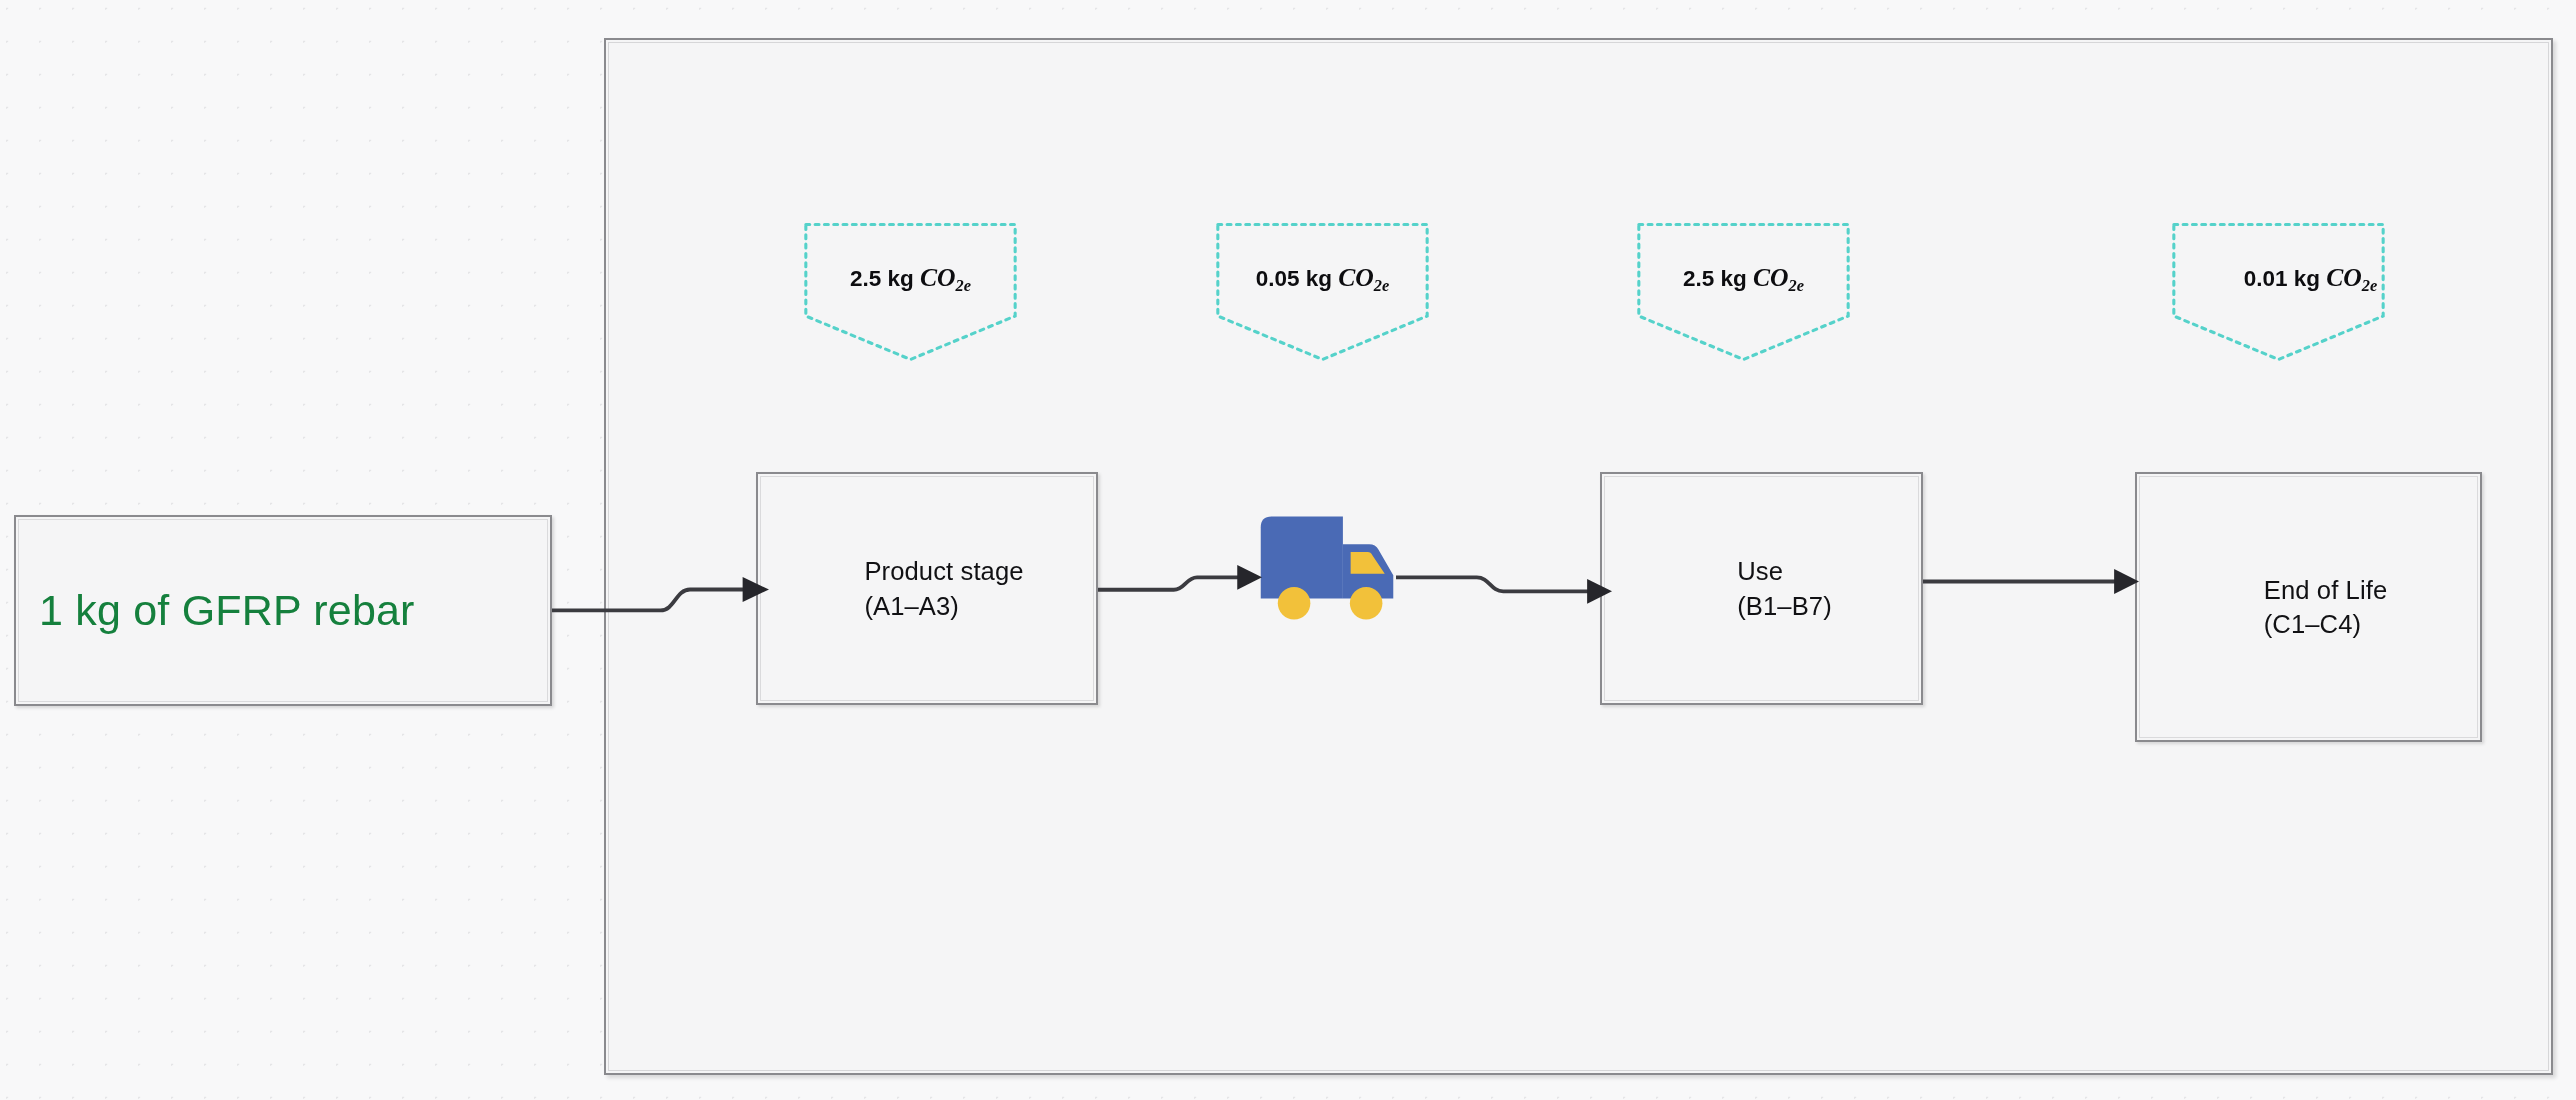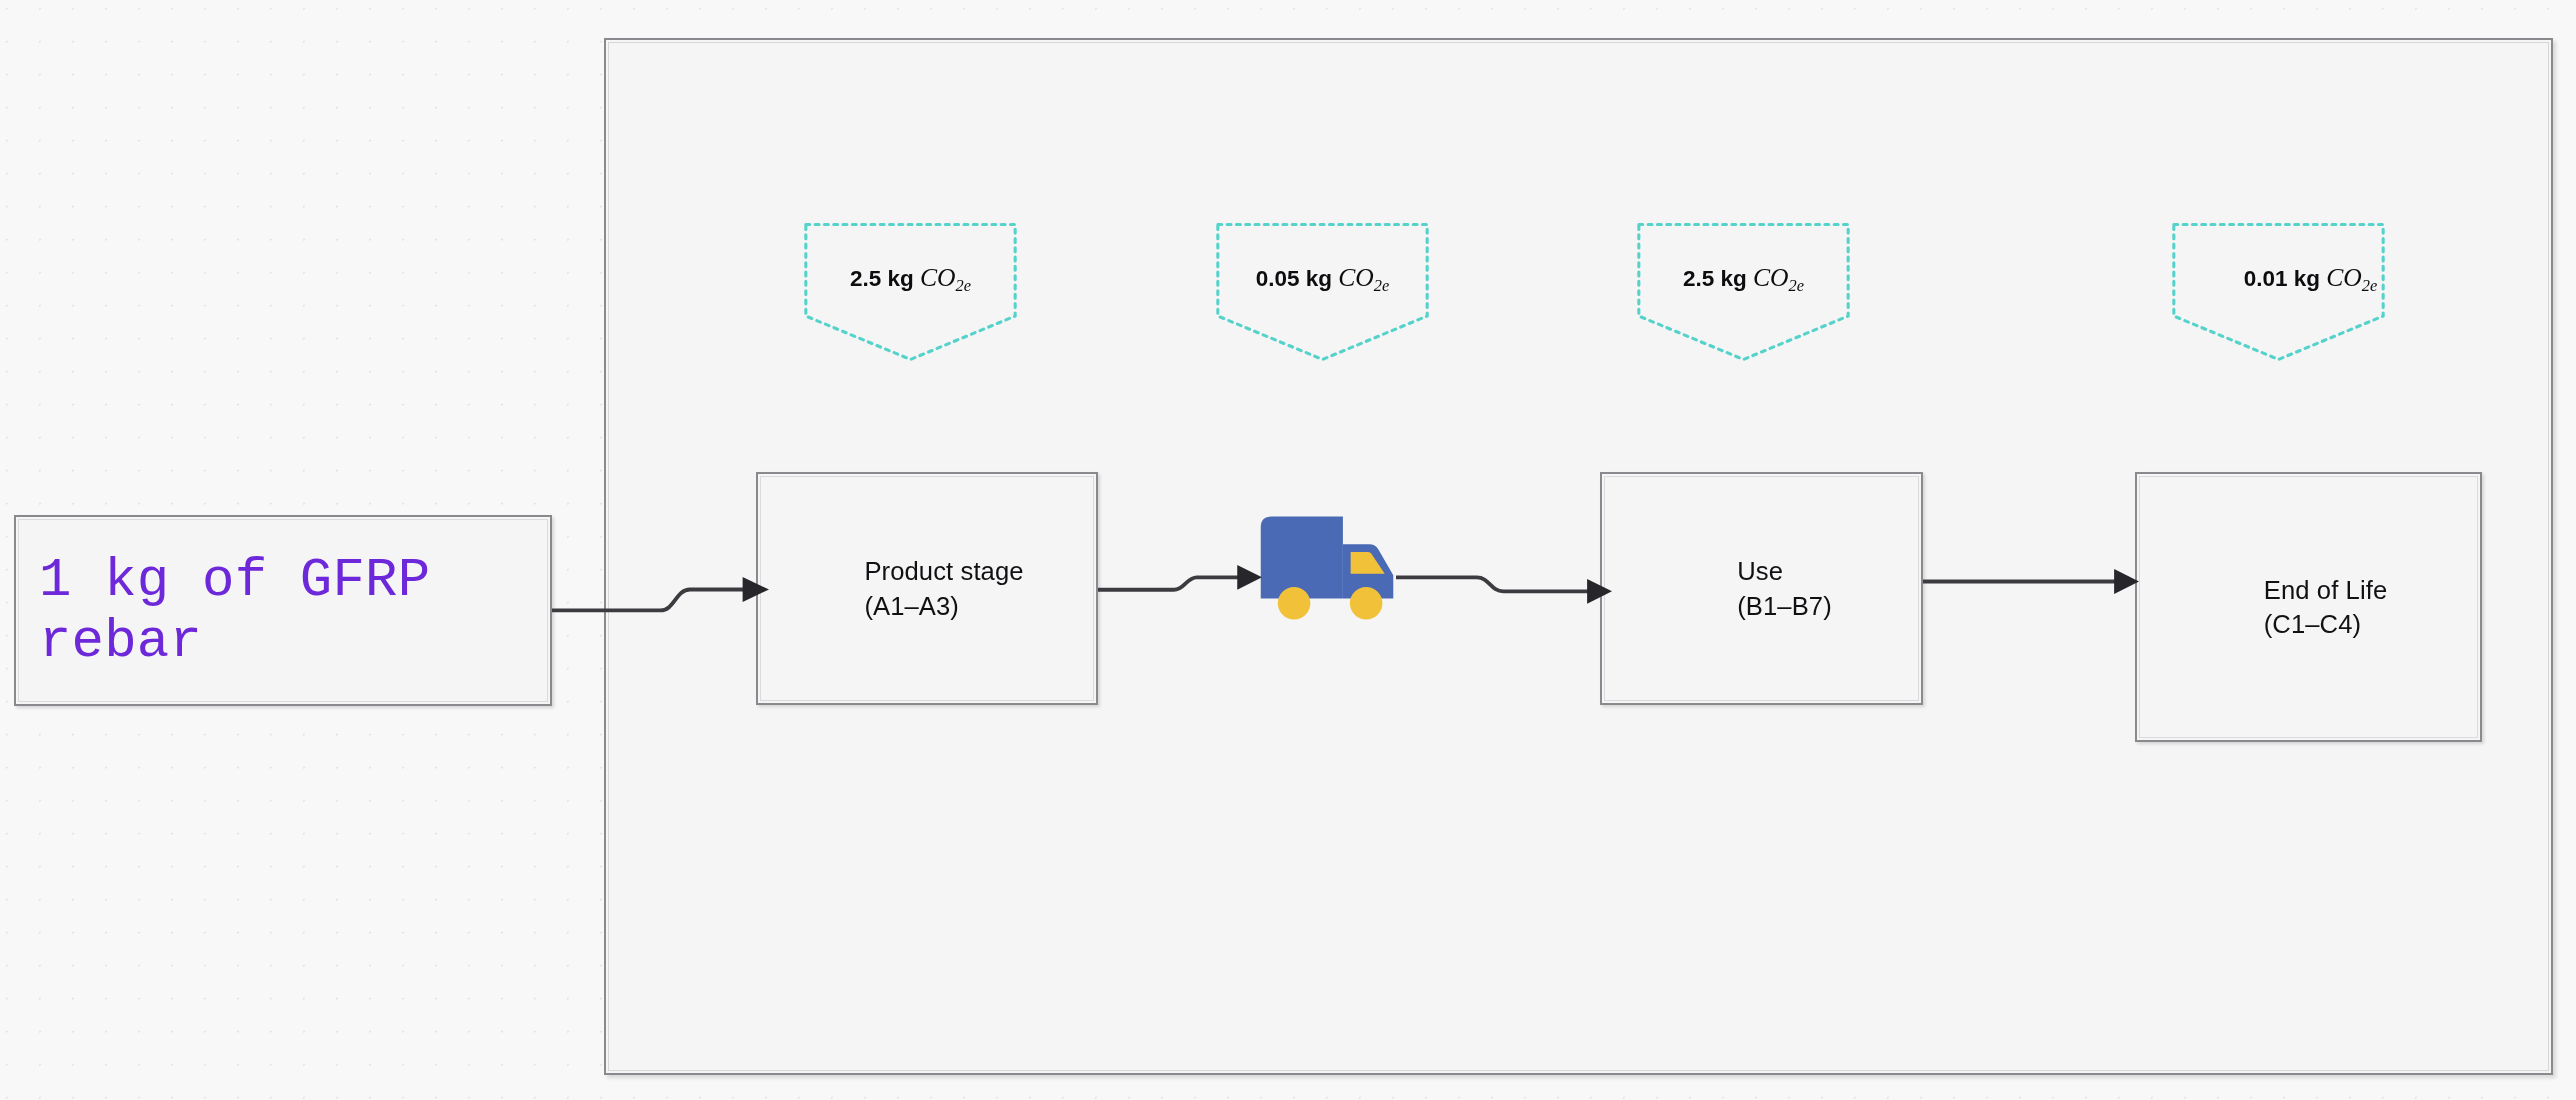--- a/index.html
+++ b/index.html
@@ -94,24 +94,24 @@
     content: "";
     position: absolute;
     left: 1.6px; top: 1.6px; right: 1.6px; bottom: 1.6px;
     border: 0.8px solid #dadadc;
     pointer-events: none;
   }
   #fu-label {
     position: relative;
     z-index: 2;
     padding-left: 23px;
-    font-size: 54px;
-    color: #6d28d9;
+    font-size: 43px;
+    color: #15803d;
     letter-spacing: 0.2px;
-    font-family: Liberation Mono, monospace;
+    font-family: Liberation Sans, sans-serif;
   }
 
   
   .callout {
     position: absolute;
   }
   .callout svg {
     display: block;
     position: absolute;
     left: 0;
@@ -125,21 +125,21 @@
     text-align: center;
     font-size: 22.5px;
     color: #0d0d10;
     font-weight: 700;
     font-family: "Liberation Sans", sans-serif;
     white-space: nowrap;
   }
   .callout-text .chem {
     font-family: "Liberation Serif", serif;
     font-style: italic;
-    font-weight: 400;
+    font-weight: 700;
     font-size: 25.6px;
     letter-spacing: 0px;
   }
   .callout-text .chem sub {
     font-size: 0.64em;
     font-style: italic;
     vertical-align: -0.28em;
   }
 
   

